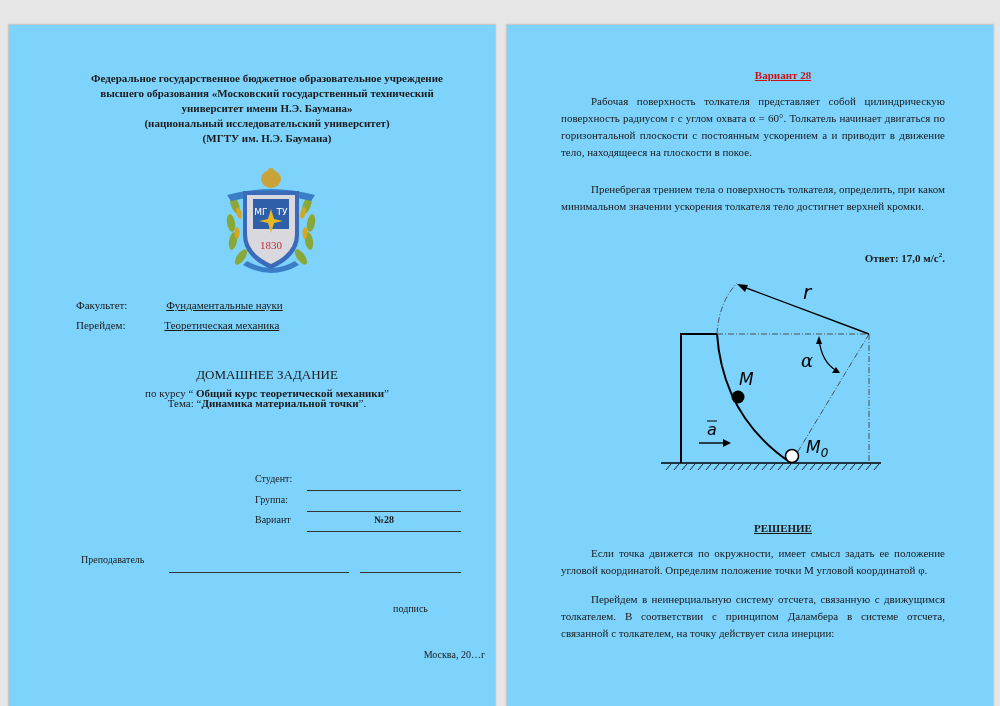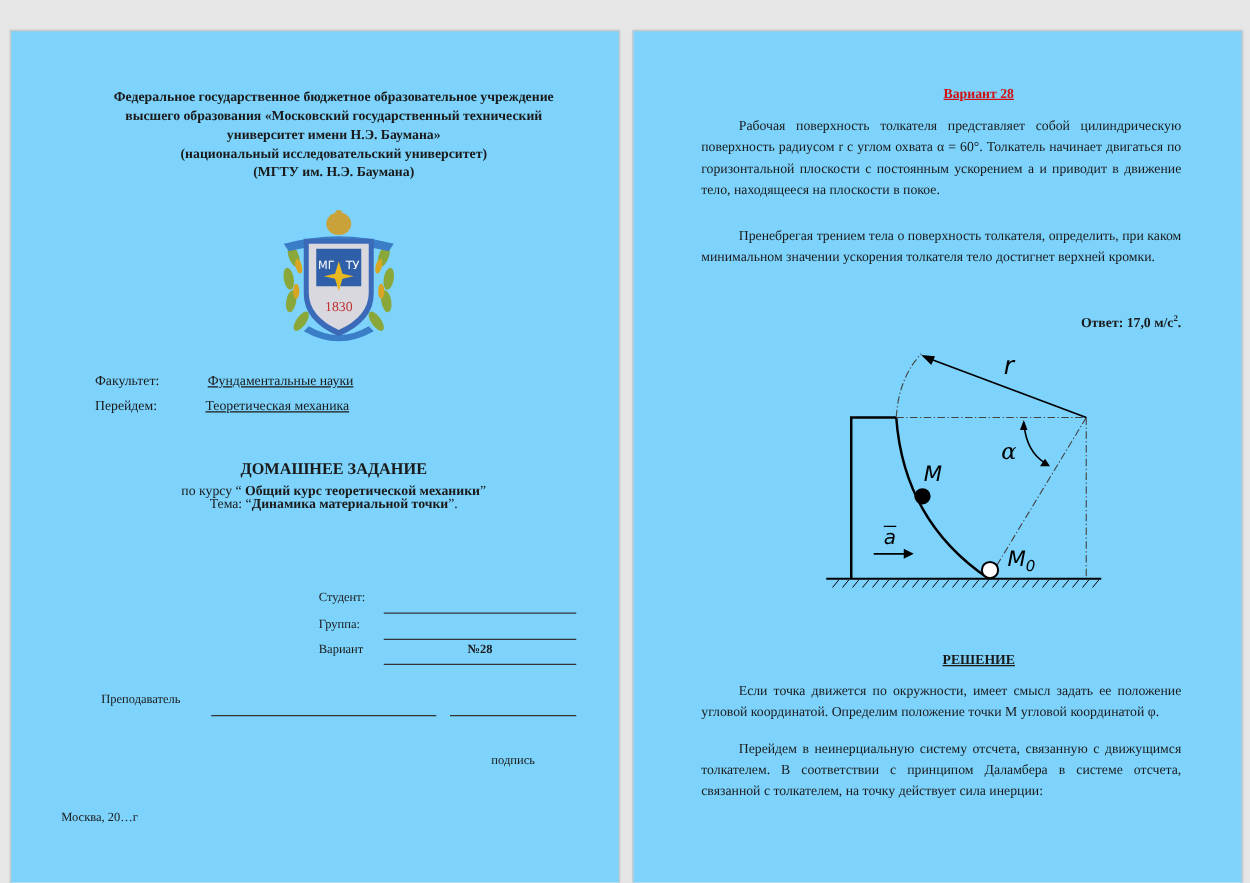--- a/index.html
+++ b/index.html
@@ -79,42 +79,42 @@
 
   <div class="abs field" style="top:274px;">
     <span>Факультет:</span>
     <span class="u">Фундаментальные науки</span>
   </div>
   <div class="abs field" style="top:294px;">
     <span>Перейдем:</span>
     <span class="u">Теоретическая механика</span>
   </div>
 
-  <div class="abs title-block" style="top:342px; font-size:13px; font-weight:bold;">ДОМАШНЕЕ ЗАДАНИЕ</div>
+  <div class="abs title-block" style="top:342px; font-size:13px; font-weight:normal;">ДОМАШНЕЕ ЗАДАНИЕ</div>
   <div class="abs title-block fs11" style="top:361px;">
     <span>по курсу “ </span><span class="bold">Общий курс теоретической механики</span><span>”</span>
   </div>
   <div class="abs title-block fs11" style="top:371px;">
     <span>Тема: “</span><span class="bold">Динамика материальной точки</span><span>”.</span>
   </div>
 
   <div class="abs sig-label" style="left:246px; top:448px;">Студент:</div>
   <div class="line" style="left:298px; width:154px; top:465px;"></div>
   <div class="abs sig-label" style="left:246px; top:469px;">Группа:</div>
   <div class="line" style="left:298px; width:154px; top:486px;"></div>
   <div class="abs sig-label" style="left:246px; top:489px;">Вариант</div>
   <div class="abs sig-label bold" style="left:298px; width:154px; top:489px; text-align:center;">№28</div>
   <div class="line" style="left:298px; width:154px; top:506px;"></div>
 
   <div class="abs sig-label" style="left:72px; top:529px;">Преподаватель</div>
   <div class="line" style="left:160px; width:180px; top:547px;"></div>
   <div class="line" style="left:351px; width:101px; top:547px;"></div>
   <div class="abs sig-label" style="left:351px; width:101px; top:578px; text-align:center;">подпись</div>
 
-  <div class="abs sig-label" style="left:40px; width:436px; top:624px; text-align:left;">Москва, 20…г</div>
+  <div class="abs sig-label" style="left:40px; width:436px; top:624px; text-align:right;">Москва, 20…г</div>
 </div>
 
 <div id="page2" class="page">
   <div class="abs" style="left:40px; width:436px; top:44px; text-align:center; font-size:11px;">
     <span class="bold u red">Вариант 28</span>
   </div>
 
   <div class="abs p2 indent" style="top:68px;">Рабочая поверхность толкателя представляет собой цилиндрическую поверхность радиусом r с углом охвата α = 60°. Толкатель начинает двигаться по горизонтальной плоскости с постоянным ускорением a и приводит в движение тело, находящееся на плоскости в покое.</div>
   <div class="abs p2 indent" style="top:156px;">Пренебрегая трением тела о поверхность толкателя, определить, при каком минимальном значении ускорения толкателя тело достигнет верхней кромки.</div>
   <div class="abs p2" style="top:222px; text-align:right; font-weight:bold;">

